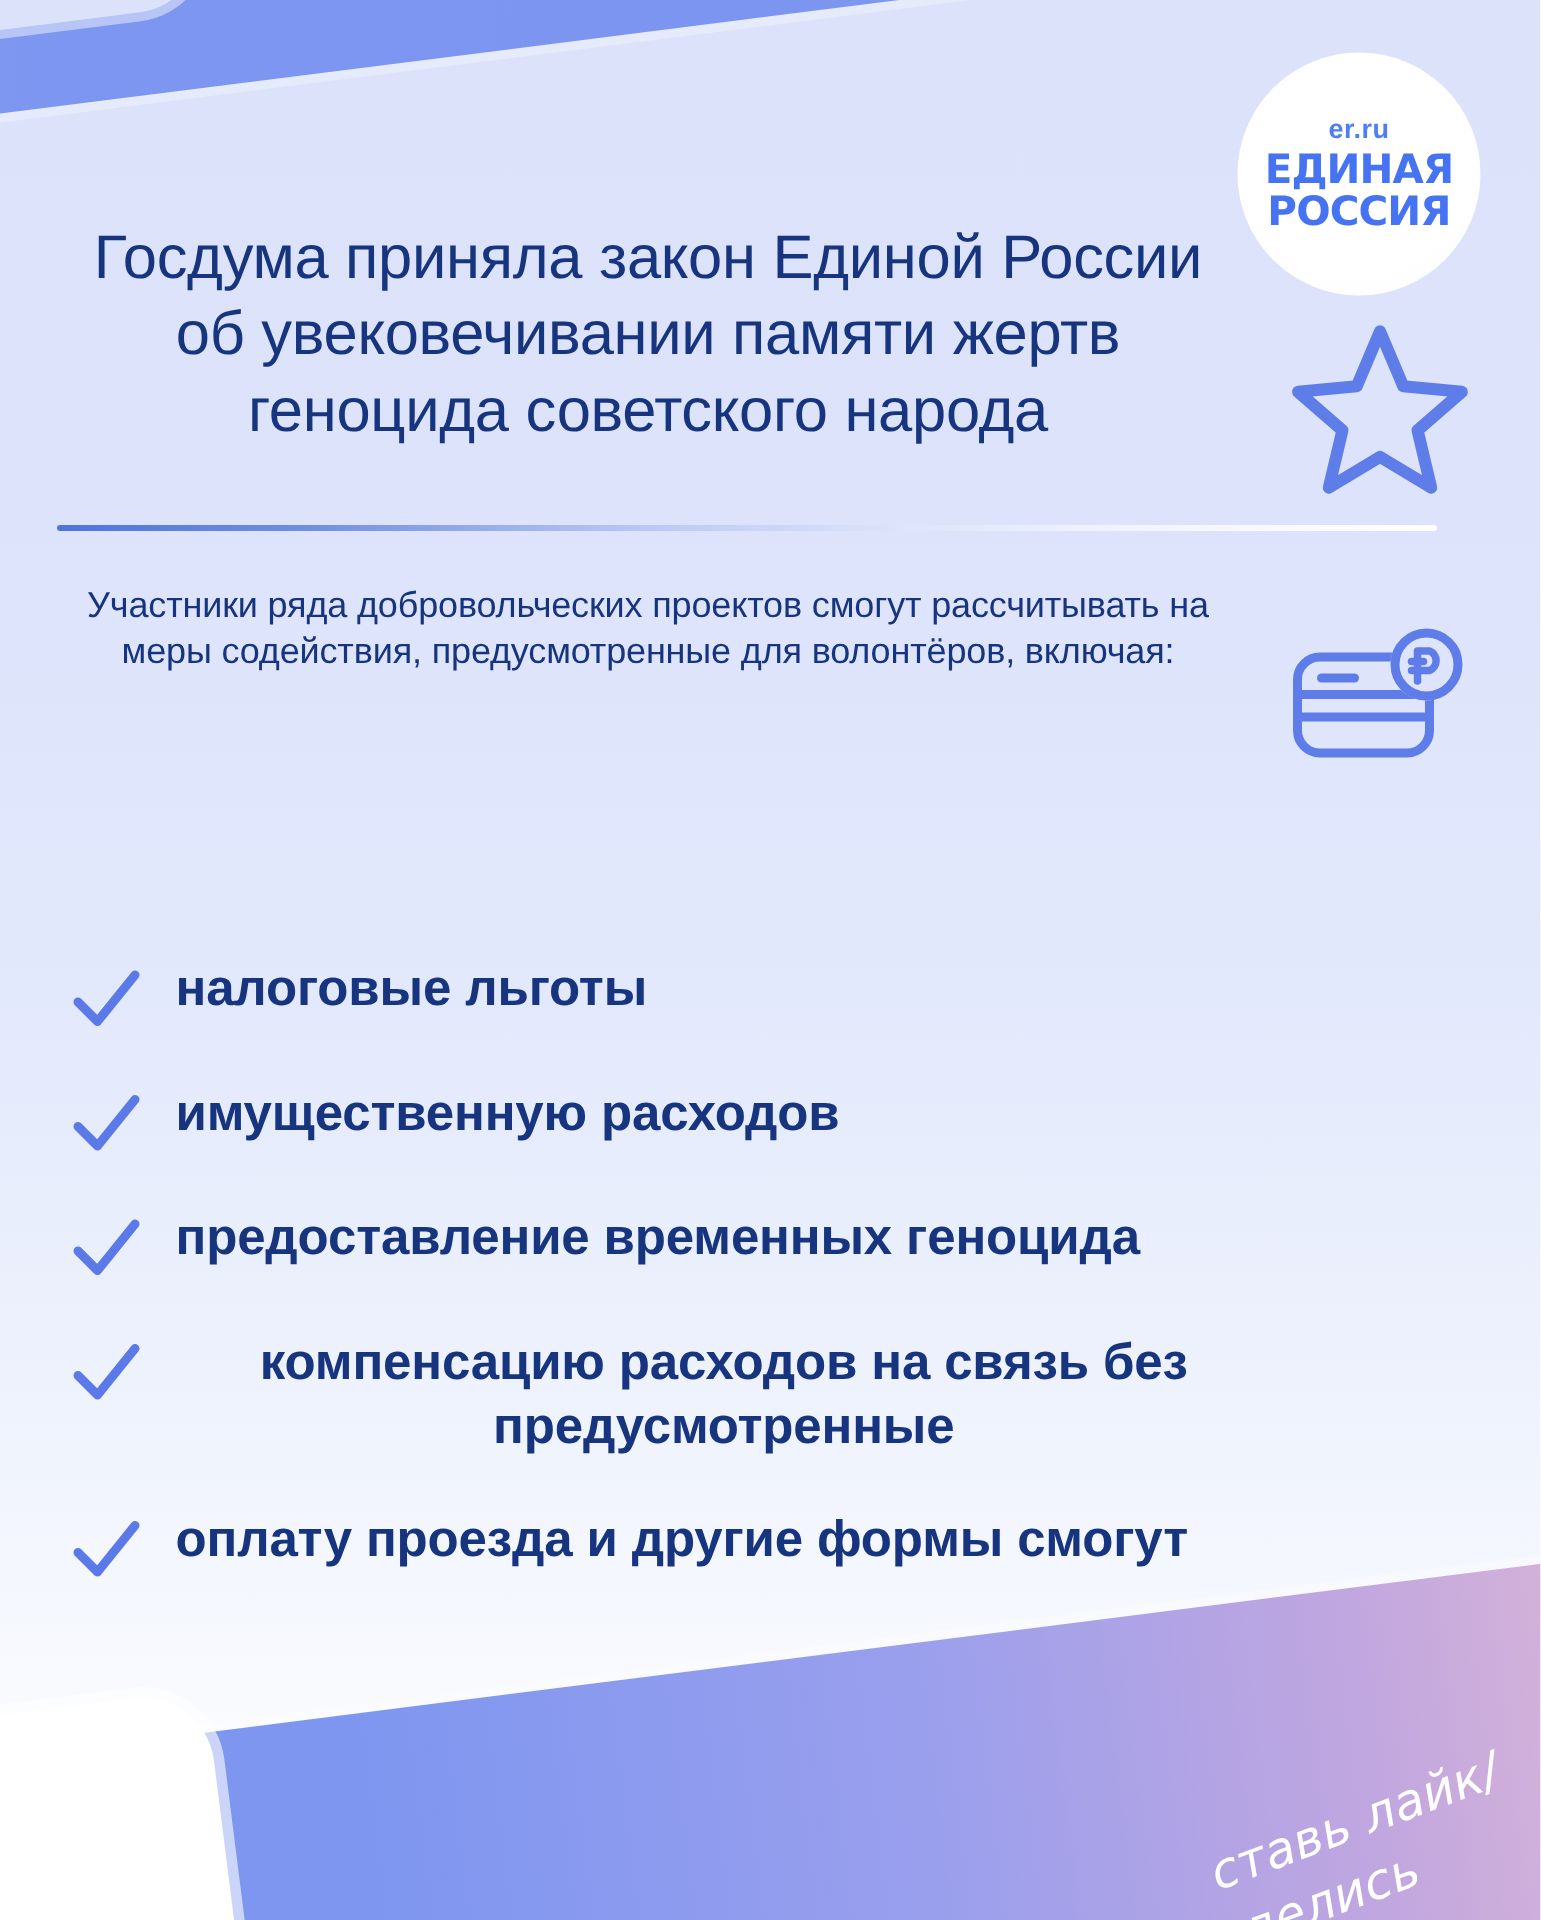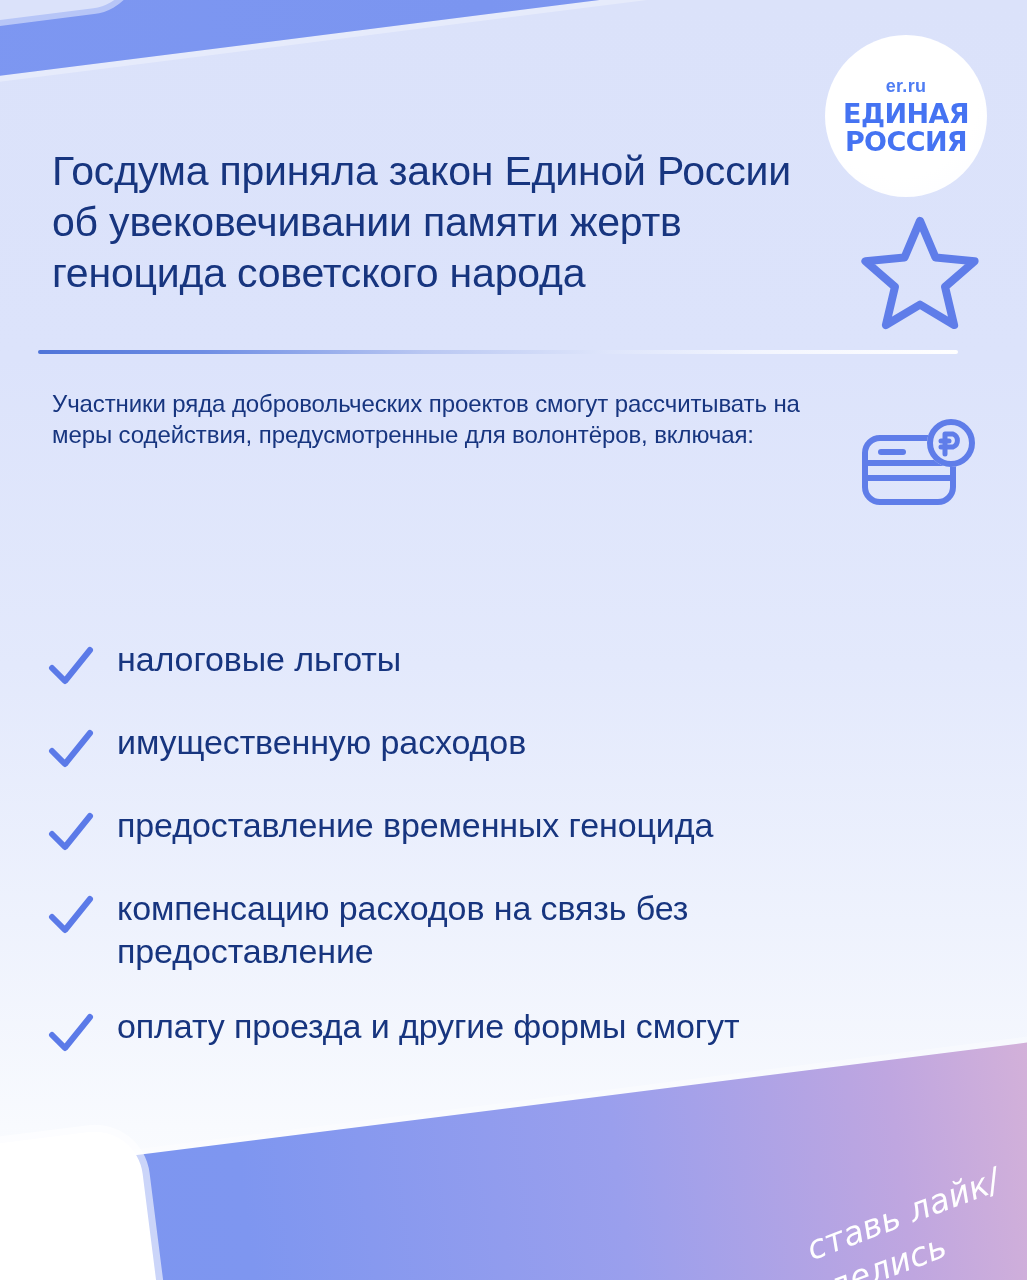--- a/index.html
+++ b/index.html
@@ -86,21 +86,21 @@
   }
   
   .card-icon{
     position:absolute; right:46px; top:416px;
     width:122px; height:96px; z-index:5;
   }
 
   
   .content{
     position:absolute; left:0; top:0;
-    width:1018px; height:1280px; z-index:4;
+    width:1018px; height:1280px; z-index:4;text-align:center;
   }
   .headline{
     position:absolute; left:52px; top:146px;
     width:760px;
     color:#17357f;
     font-size:41px; line-height:1.24;
     font-weight:400;
     letter-spacing:-.2px;
   }
   .divider{
@@ -126,21 +126,21 @@
   }
   .check-item:last-child{ margin-bottom:0; }
   .check-mark{
     flex:0 0 auto;
     width:46px; height:44px;
     margin-right:23px; margin-top:9px;
   }
   .check-text{
     color:#17357f;
     font-size:34px; line-height:1.26;
-    font-weight:400; letter-spacing:-.1px;
+    font-weight:700; letter-spacing:-.1px;
     padding-top:2px;
   }
 
   
   .cta{
     position:absolute;
     right:6px; bottom:40px;
     z-index:8;
     transform:rotate(-20.5deg);
     transform-origin:right bottom;
@@ -224,21 +224,21 @@
         </span>
         <span class="check-text">предоставление временных геноцида</span>
       </div>
 
       <div class="check-item">
         <span class="check-mark">
           <svg viewBox="0 0 46 44" width="46" height="44" fill="none">
             <path d="M4 23 L17 36 L42 5" stroke="#5b7ae8" stroke-width="6" stroke-linecap="round" stroke-linejoin="round" fill="none"></path>
           </svg>
         </span>
-        <span class="check-text">компенсацию расходов на связь без предоставление</span>
+        <span class="check-text">компенсацию расходов на связь без предусмотренные</span>
       </div>
 
       <div class="check-item">
         <span class="check-mark">
           <svg viewBox="0 0 46 44" width="46" height="44" fill="none">
             <path d="M4 23 L17 36 L42 5" stroke="#5b7ae8" stroke-width="6" stroke-linecap="round" stroke-linejoin="round" fill="none"></path>
           </svg>
         </span>
         <span class="check-text">оплату проезда и другие формы смогут</span>
       </div>

